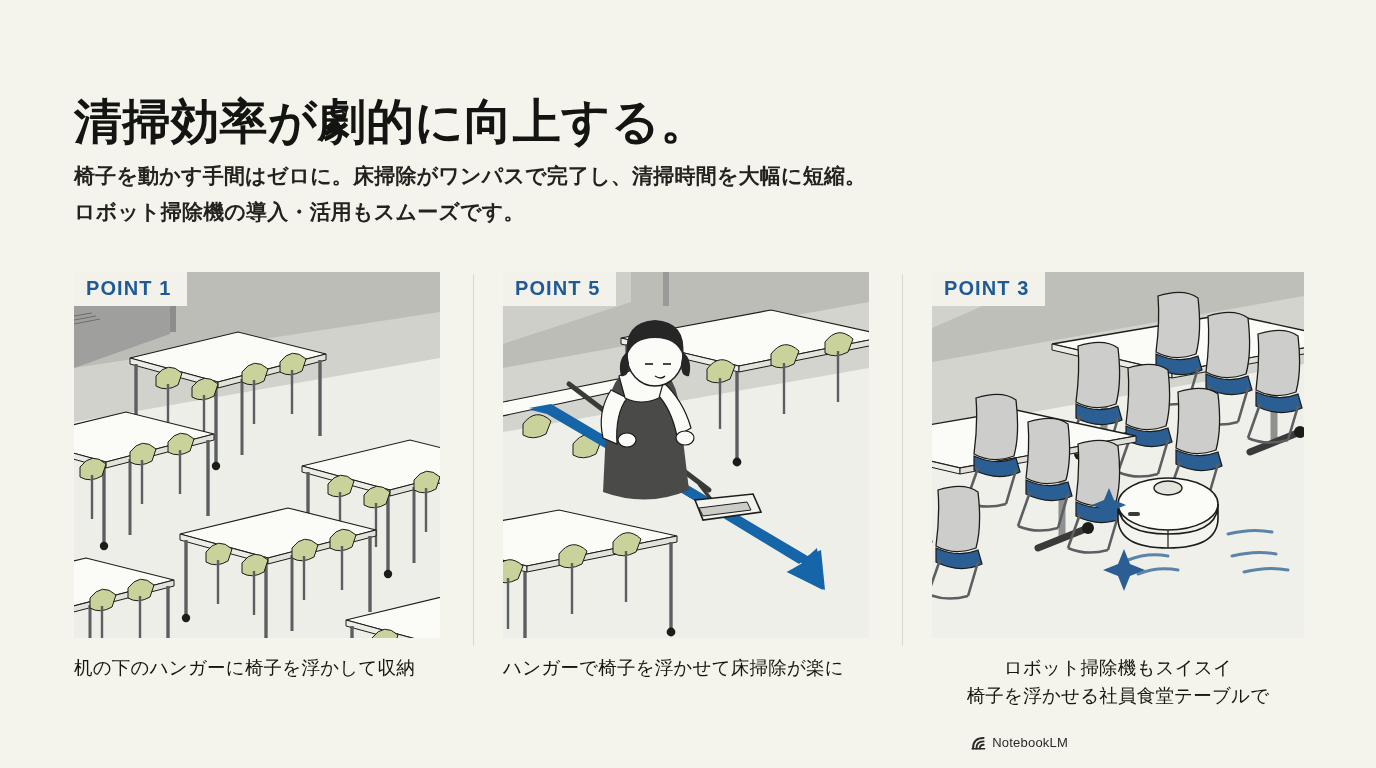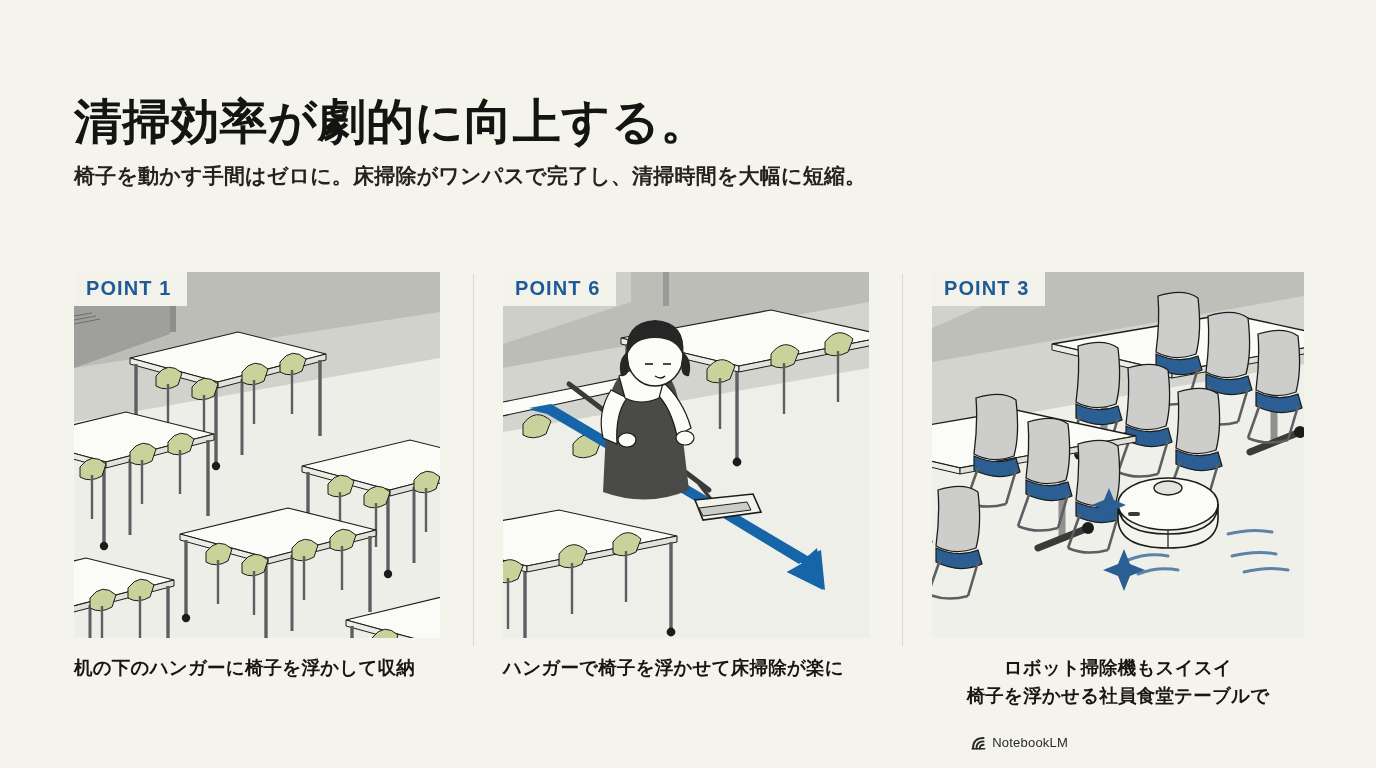--- a/index.html
+++ b/index.html
@@ -56,21 +56,21 @@
     position:absolute;left:0;top:0;z-index:12;
     background:#f2f1ea;
     color:#1d5a96;
     font-size:20px;font-weight:700;letter-spacing:1.1px;
     padding:6px 15px 7px 12px;
     line-height:1.05;
   }
 
   .caption{
     position:absolute;top:382px;left:0;width:100%;
-    font-size:18.5px;font-weight:700;color:#17170f;
+    font-size:18.5px;font-weight:400;color:#17170f;
     letter-spacing:0.2px;line-height:1.52;
   }
   .caption.center{text-align:center;}
 
   
   .watermark{
     position:absolute;right:24px;bottom:18px;
     display:flex;align-items:center;gap:4px;
     color:#2a2a26;font-size:13px;letter-spacing:0.2px;
   }
@@ -81,20 +81,21 @@
 </style>
 </head>
 <body>
 
 <div class="slide">
 
   <h1 class="title">清掃効率が劇的に向上する。</h1>
 
   <div class="subtitle">
     <div>椅子を動かす手間はゼロに。床掃除がワンパスで完了し、清掃時間を大幅に短縮。</div>
+    <div>ロボット掃除機の導入・活用もスムーズです。</div>
   </div>
 
   <div class="divider d1"></div>
   <div class="divider d2"></div>
 
   <div class="panels">
 
     <div class="panel p1">
       <div class="figure">
         <svg class="scene" viewBox="0 0 366 366" preserveAspectRatio="xMidYMid slice">
@@ -231,21 +232,21 @@
             <ellipse cx="152" cy="84" rx="28" ry="30" fill="#fbfbf8" stroke="#1c1c1a" stroke-width="1.4"></ellipse>
             <path d="M124,84 q-4,-34 28,-36 q32,2 28,36 q-6,-18 -28,-18 q-22,0 -28,18 z" fill="#262626"></path>
             <path d="M124,80 q-10,8 -6,24 q8,2 8,-12 z" fill="#262626"></path>
             <path d="M180,80 q10,8 6,24 q-8,2 -8,-12 z" fill="#262626"></path>
             <line x1="142" y1="92" x2="150" y2="92" stroke="#1c1c1a" stroke-width="1.6"></line>
             <line x1="160" y1="92" x2="168" y2="92" stroke="#1c1c1a" stroke-width="1.6"></line>
             <path d="M152,104 q6,4 10,0" stroke="#1c1c1a" stroke-width="1.4" fill="none"></path>
           </g>
         </svg>
       </div>
-      <div class="badge">POINT 6</div>
+      <div class="badge">POINT 5</div>
       <div class="caption">
         <div>ハンガーで椅子を浮かせて床掃除が楽に</div>
       </div>
     </div>
 
     <div class="panel p3">
       <div class="figure">
         <svg class="scene" viewBox="0 0 372 366" preserveAspectRatio="xMidYMid slice">
           <defs>
             <g id="p3chair">

